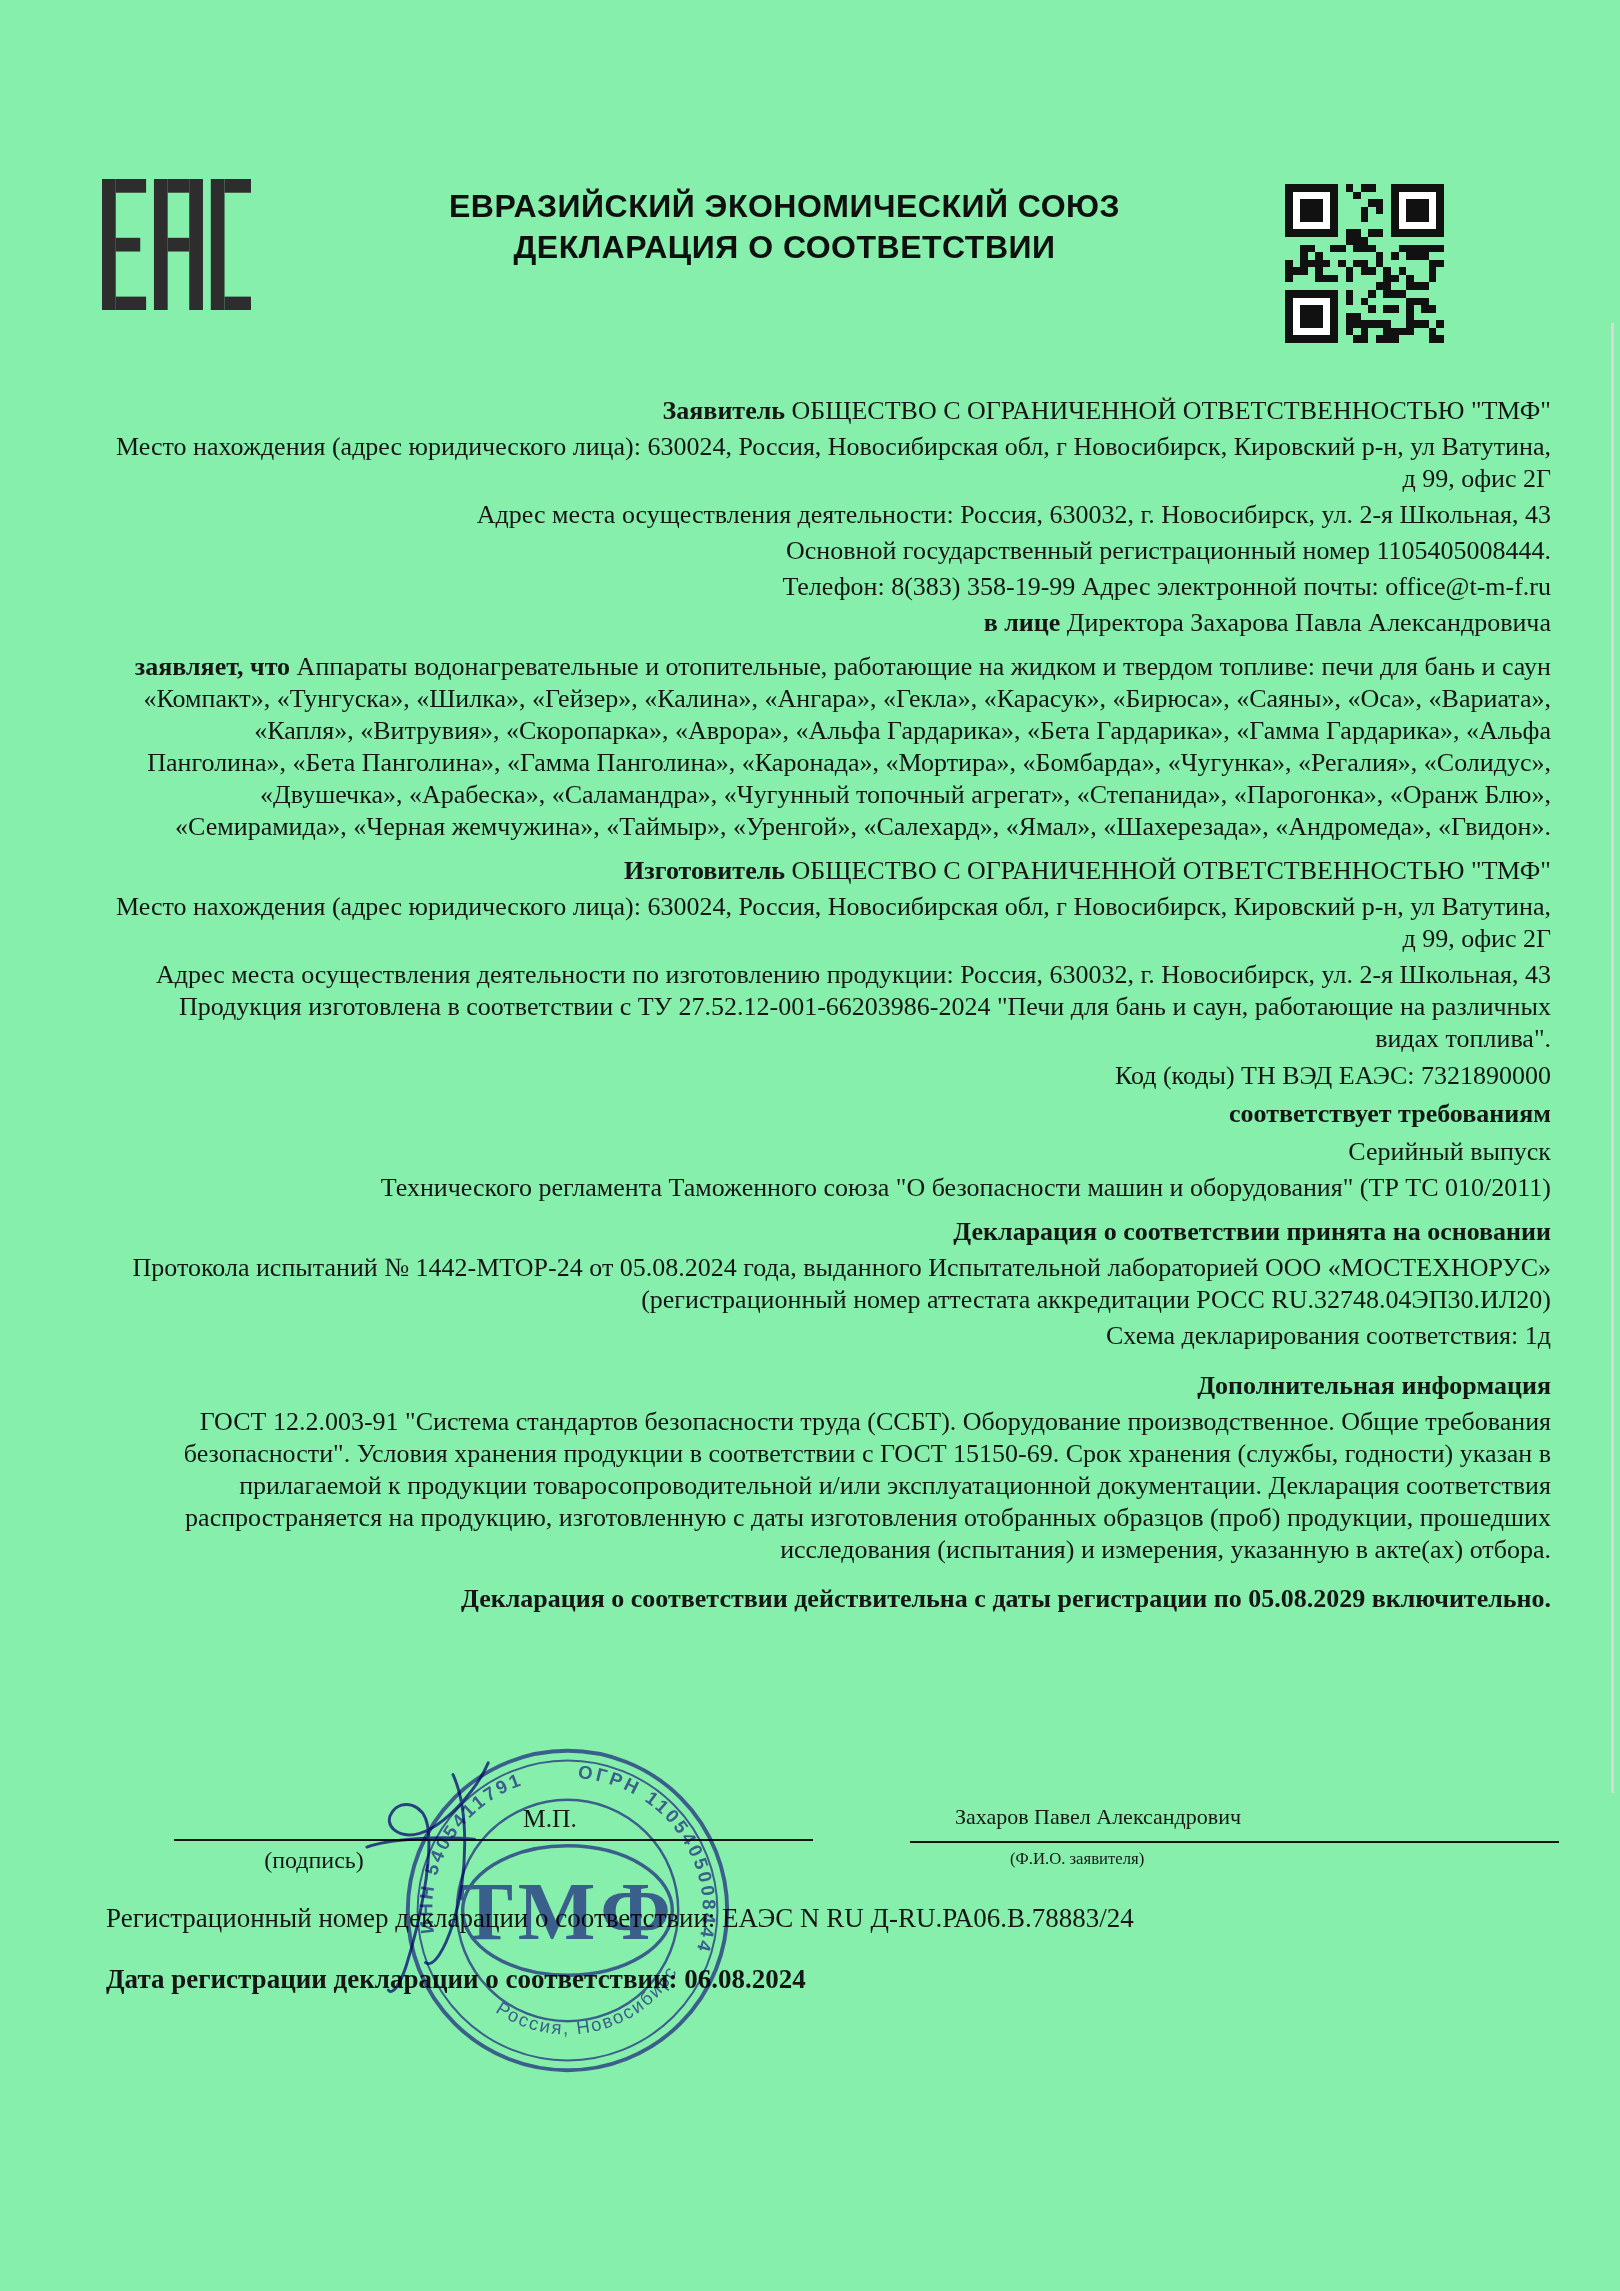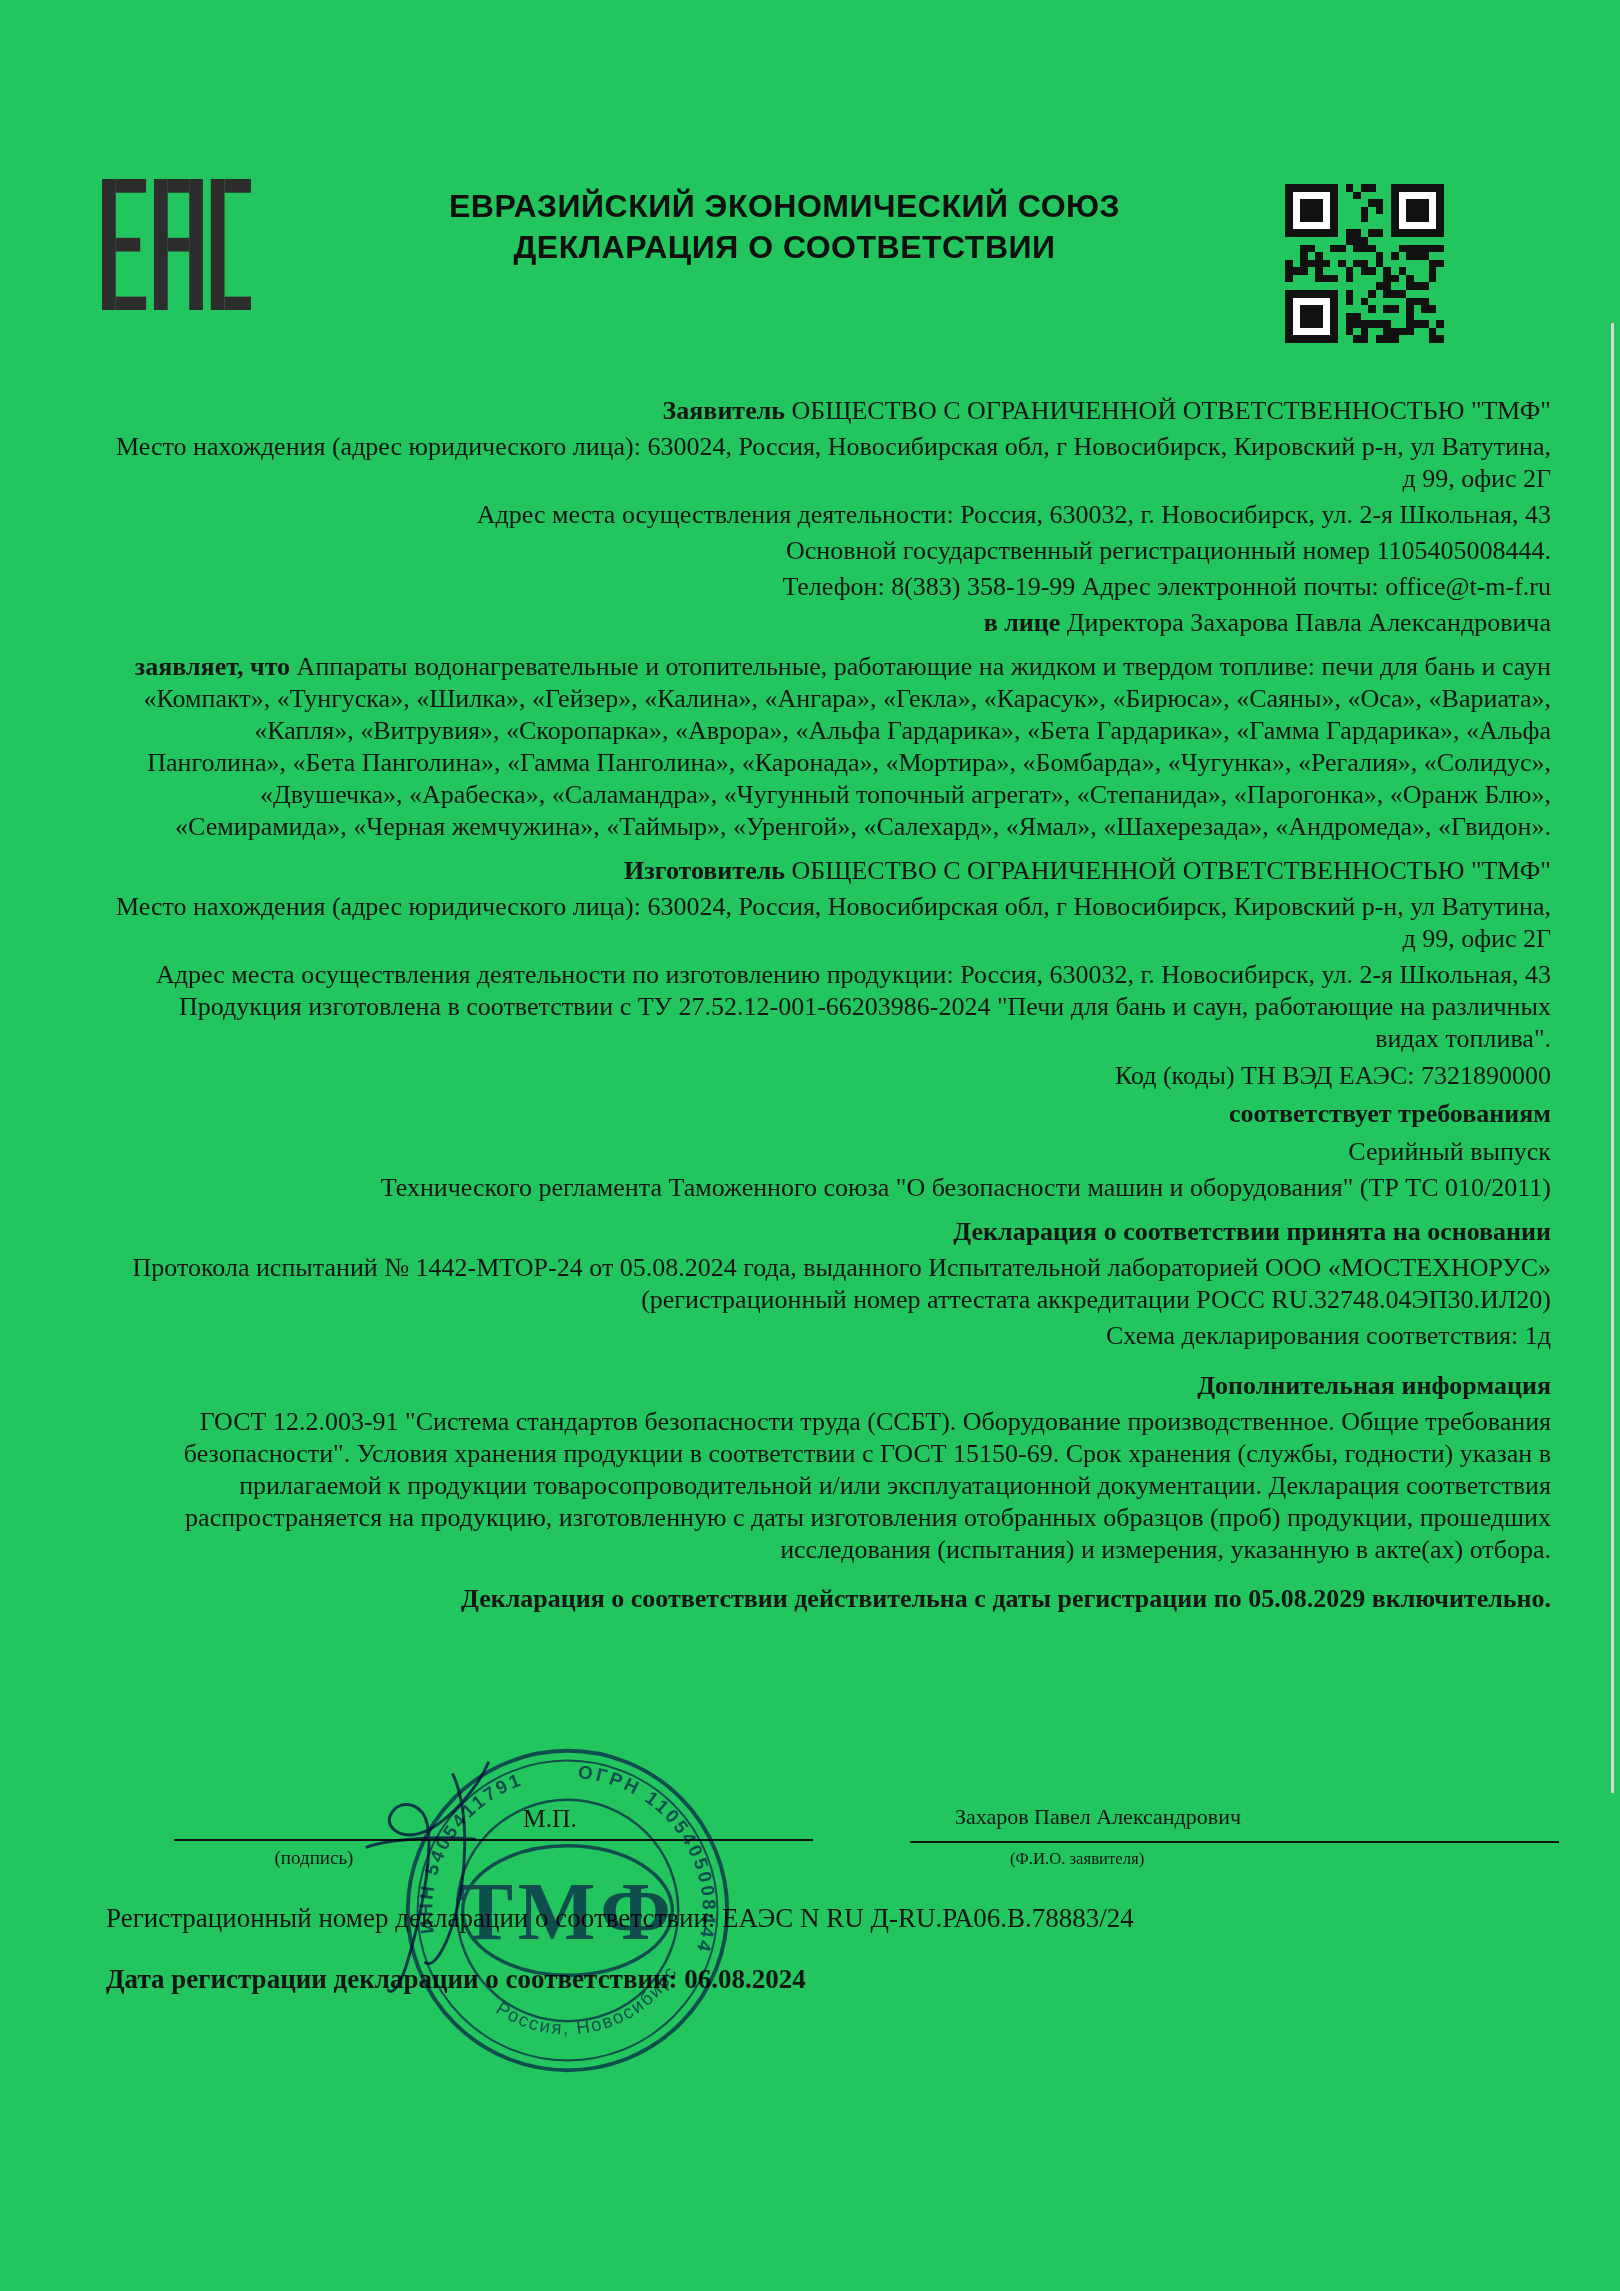--- a/index.html
+++ b/index.html
@@ -1,20 +1,20 @@
 <!DOCTYPE html>
 <html><head>
 <meta charset="utf-8">
 <style>
   html,body{margin:0;padding:0;}
   body{background:#e8e8e8;}
   #page{
     position:relative;
     width:1620px;height:2292px;
-    background:#22c55e;
+    background:#86efac;
     font-family:"Liberation Serif", serif;
     color:#161616;
     overflow:hidden;
     margin:0 auto;
   }
   .scan-edge{position:absolute;right:5.9px;top:323px;width:2.9px;height:1470px;background:#d8d8d8;}
   
   .eac-logo{position:absolute;left:102px;top:179px;width:149px;height:131px;}
   .doc-title{
     position:absolute;left:304px;top:186px;width:961px;
@@ -31,21 +31,21 @@
     font-size:26px;line-height:32px;
   }
   .body-text p{margin:4px;text-align:right;}
   .mt6{margin-top:5.9px !important;}
   .mt12{margin-top:11.8px !important;}
   .mt18{margin-top:17.6px !important;}
   b{font-weight:bold;}
   
   .sig-mp{position:absolute;left:523px;top:1804px;font-size:25.5px;}
   .sig-line-left{position:absolute;left:174px;top:1839px;width:639px;border-top:2.9px solid #141414;}
-  .sig-caption-left{position:absolute;left:206px;top:1847px;width:216px;text-align:center;font-size:19px;}
+  .sig-caption-left{position:absolute;left:206px;top:1847px;width:216px;text-align:center;font-size:24px;}
   .sig-name{position:absolute;left:897px;top:1804px;width:402px;text-align:center;font-size:22px;}
   .sig-line-right{position:absolute;left:910px;top:1841px;width:649px;border-top:2.9px solid #141414;}
   .sig-caption-right{position:absolute;left:1010px;top:1849px;width:167px;text-align:left;font-size:16.7px;}
   .reg-number{position:absolute;left:106px;top:1903px;font-size:27px;font-weight:normal;}
   .reg-date{position:absolute;left:106px;top:1964px;font-size:27px;font-weight:bold;}
   
   .stamp{position:absolute;left:398px;top:1741px;width:339px;height:339px;mix-blend-mode:multiply;opacity:.88;}
   .stamp svg{width:100%;height:100%;}
   .stamp-ring-text{font-family:"Liberation Sans",sans-serif;font-size:19px;letter-spacing:3px;font-weight:bold;}
   .stamp-bottom-text{font-family:"Liberation Sans",sans-serif;font-size:19px;letter-spacing:2px;}

